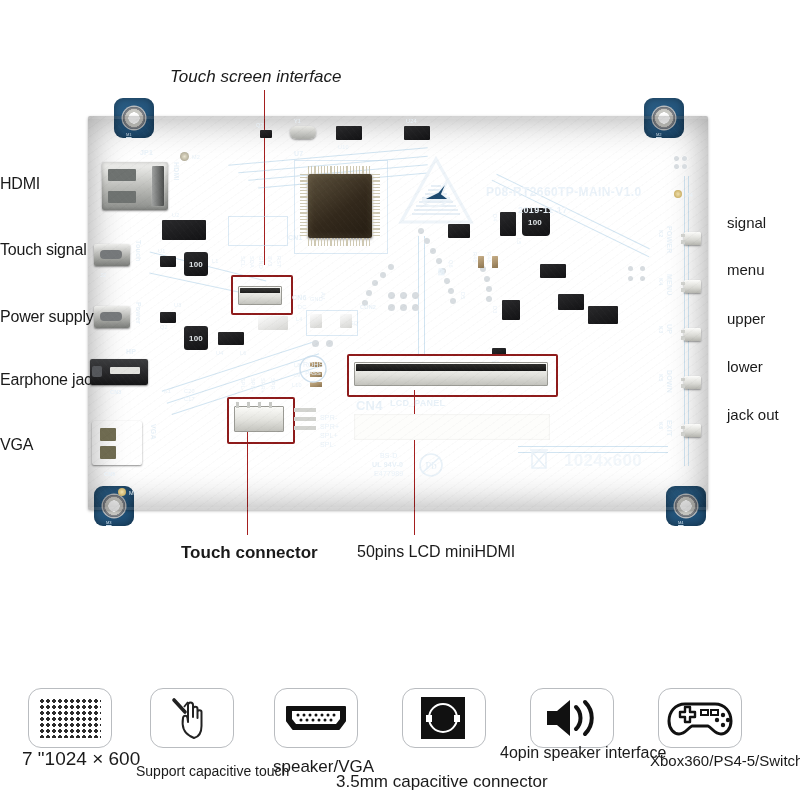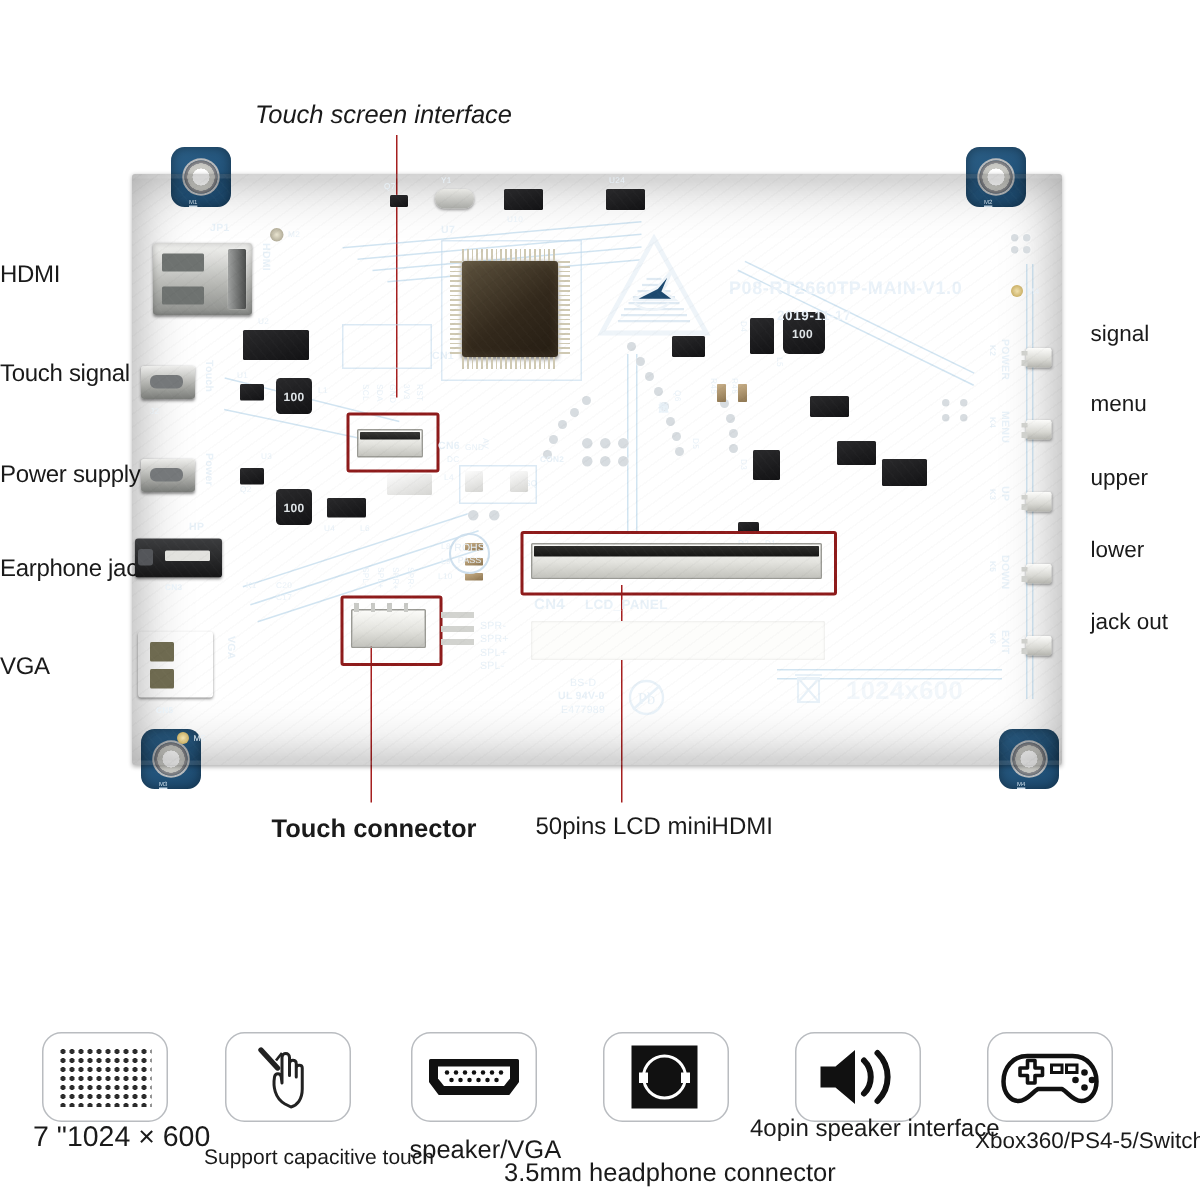--- a/index.html
+++ b/index.html
@@ -321,21 +321,21 @@
     <div class="sk" style="left:404px;top:244px;">D2</div>
     <div class="sk" style="left:422px;top:244px;">D1</div>
     <div class="chipS" style="left:360px;top:108px;width:22px;height:14px;"></div>
     <div class="chipS" style="left:452px;top:148px;width:26px;height:14px;"></div>
     <div class="chipS" style="left:470px;top:178px;width:26px;height:16px;"></div>
 
     <div class="fpc" style="left:266px;top:246px;width:192px;height:22px;">
       <div class="latch" style="height:32%;background:linear-gradient(180deg,#2e2e2c,#161615);"></div>
     </div>
     <div class="redbox" style="left:259px;top:238px;width:207px;height:39px;"></div>
-    <div class="sk b" style="left:268px;top:282px;font-size:10px;">CN4</div>
+    <div class="sk b" style="left:268px;top:282px;font-size:13px;">CN4</div>
     <div class="sk b" style="left:302px;top:282px;font-size:9px;">LCD_PANEL</div>
 
     <div class="sk vert" style="left:152px;top:262px;">SPL-</div>
     <div class="sk vert" style="left:162px;top:262px;">SPL+</div>
     <div class="sk vert" style="left:172px;top:262px;">SPR+</div>
     <div class="sk vert" style="left:182px;top:262px;">SPR-</div>
     <div class="fpc" style="left:146px;top:290px;width:48px;height:24px;"></div>
     <div style="position:absolute;left:148px;top:286px;width:44px;height:6px;
                 background:repeating-linear-gradient(90deg,#c9cac6 0 3px,rgba(0,0,0,0) 3px 11px);"></div>
     <div class="redbox" style="left:139px;top:281px;width:64px;height:43px;"></div>
@@ -448,21 +448,21 @@
 </div>
 <div class="fcap" style="left:273px;top:757px;font-size:17px;">speaker/VGA</div>
 
 <div class="ficon" style="left:402px;top:688px;width:82px;height:58px;">
   <div style="position:absolute;left:18px;top:8px;width:44px;height:42px;background:#111;">
     <div style="position:absolute;left:7px;top:6px;right:7px;bottom:6px;border:2.5px solid #fff;border-radius:50%;"></div>
     <div style="position:absolute;left:5px;top:18px;width:6px;height:7px;background:#fff;"></div>
     <div style="position:absolute;right:5px;top:18px;width:6px;height:7px;background:#fff;"></div>
   </div>
 </div>
-<div class="fcap" style="left:336px;top:772px;font-size:17px;">3.5mm headphone connector</div>
+<div class="fcap" style="left:336px;top:772px;font-size:17px;">3.5mm capacitive connector</div>
 
 <div class="ficon" style="left:530px;top:688px;width:82px;height:58px;">
   <svg style="position:absolute;left:12px;top:8px;" width="58" height="42" viewBox="0 0 58 42">
     <path d="M4,14 L14,14 L27,3 L27,39 L14,28 L4,28 Z" fill="#111"></path>
     <path d="M33,10 C39,16 39,26 33,32" fill="none" stroke="#111" stroke-width="4" stroke-linecap="round"></path>
     <path d="M42,5 C51,14 51,28 42,37" fill="none" stroke="#111" stroke-width="4" stroke-linecap="round"></path>
   </svg>
 </div>
 <div class="fcap" style="left:500px;top:744px;font-size:16px;">4opin speaker interface</div>
 

